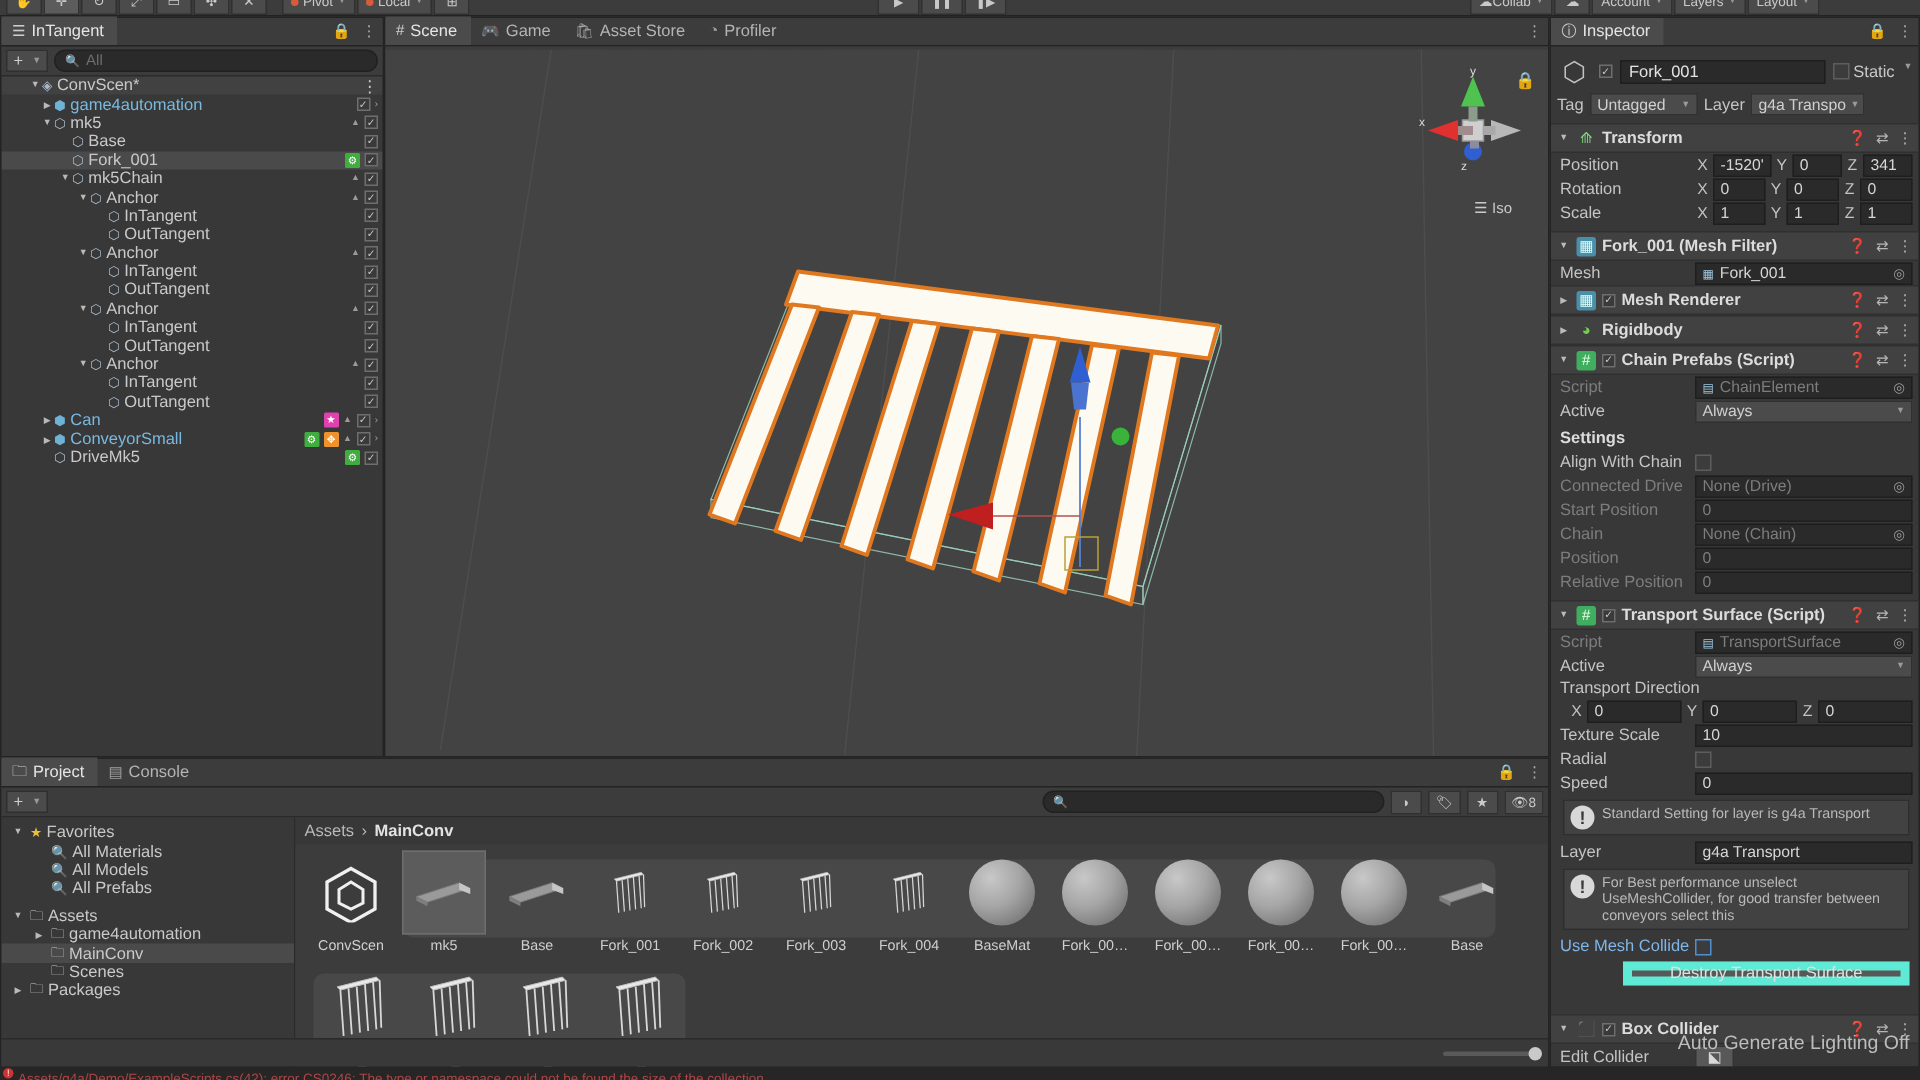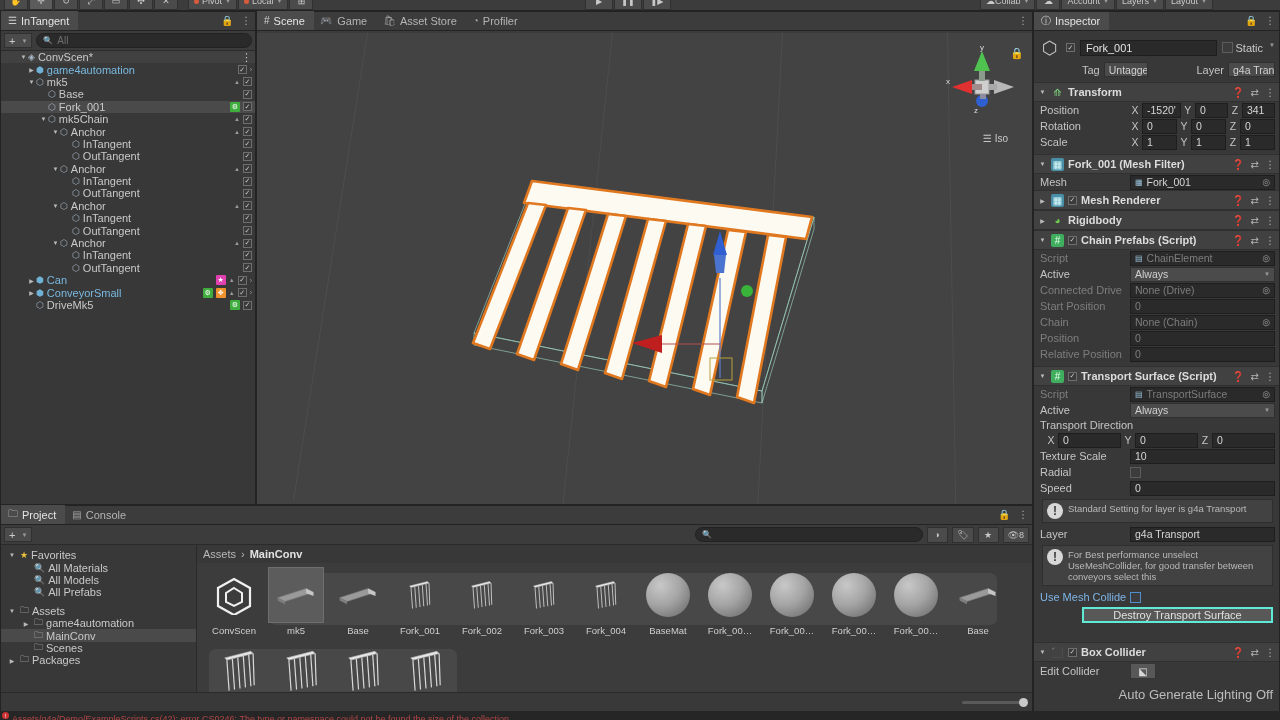--- a/index.html
+++ b/index.html
@@ -115,21 +115,21 @@
   .slider .knob { position: absolute; right: -4px; top: -3px; width: 9px; height: 9px; border-radius: 50%; background: #c9c9c9; }
 
   
   #inspector { left: 1033px; top: 11px; width: 247px; height: 701px; background: #383838; overflow: hidden; }
   .insp-body { height: calc(100% - 19px); overflow: hidden; }
   .obj-head { display: flex; align-items: center; padding: 5px 4px 2px 4px; gap: 5px; }
   .obj-cube { width: 23px; height: 23px; display:flex; align-items:center; justify-content:center; font-size: 18px; color: #c2c2c2;}
   .name-field { flex: 1; height: 16px; background: #2a2a2a; border: 1px solid #1e1e1e; display: flex; align-items: center; padding: 0 5px; font-size: 11px; color: #e2e2e2; }
   .static-wrap { display: flex; align-items: flex-start; gap: 3px; font-size: 11px; color: #c9c9c9; }
   .taglayer { display: flex; align-items: center; padding: 1px 4px 5px 4px; gap: 4px; font-size: 11px; }
-  .tl-lbl { color: #c4c4c4; margin-left: 44px; }
+  .tl-lbl { color: #c4c4c4; }
   .dd {
     height: 15px; background: #4b4b4b; border: 1px solid #303030;
     display: flex; align-items: center; justify-content: space-between;
     padding: 0 4px; font-size: 10.5px; color: #d0d0d0; overflow: hidden; white-space: nowrap;
   }
   .comp-head {
     height: 20px; background: #414141; display: flex; align-items: center; gap: 4px;
     padding: 0 4px; border-top: 1px solid #303030; border-bottom: 1px solid #303030;
   }
   .comp-head .fold { font-size: 6px; color: #bbb; width: 9px; text-align:center;}
@@ -146,21 +146,21 @@
   .field .pick { margin-left: auto; font-size: 9px; color: #9c9c9c; }
   .xyz { display: flex; align-items: center; gap: 2px; flex: 1; }
   .xyz .ax { width: 10px; text-align: center; color: #c4c4c4; font-size: 10.5px;}
   .xyz .field { flex: 1; }
   .cbox { width: 11px; height: 11px; background: #3c3c3c; border: 1px solid #5d5d5d; }
   .cbox.blue { border-color: #4f8fd0; }
   .section-title { font-weight: bold; font-size: 11px; color: #dcdcdc; padding: 4px 6px 2px 6px; }
   .helpbox { margin: 3px 6px 3px 8px; background: #424242; border: 1px solid #2e2e2e; display: flex; gap: 5px; padding: 3px 4px; align-items: flex-start; }
   .warn-ico { width: 16px; height: 16px; border-radius: 50%; background: #d8d8d8; color: #3a3a3a; display: flex; align-items: center; justify-content: center; font-weight: bold; font-size: 12px; flex: 0 0 16px;}
   .helpbox .txt { font-size: 9.5px; color: #b9b9b9; line-height: 11px; }
-  .btn-wide { margin: 2px 6px 19px 48px; height: 16px; background: #585858; border: 2px solid #5eead4; display: flex; align-items: center; justify-content: center; font-size: 11px; color: #e0e0e0; }
+  .btn-wide { margin: 2px 6px 19px 48px; height: 16px; background: #585858; border: 6px solid #5eead4; display: flex; align-items: center; justify-content: center; font-size: 11px; color: #e0e0e0; }
   .sq-btn { width: 26px; height: 16px; background: #585858; border: 1px solid #353535; display:flex; align-items:center; justify-content:center; font-size: 10px; color: #d8d8d8;}
 
   
   .statusbar { position: absolute; left: 0; bottom: 0; width: 1280px; height: 9px; background: #262626; overflow: hidden; display:flex; align-items:center; }
   .err-dot { width: 7px; height: 7px; border-radius: 50%; background: #c33; color:#fff; font-size:6px; display:flex; align-items:center; justify-content:center; margin: 0 3px 0 2px; flex:0 0 7px;}
   .err-txt { font-size: 9px; color: #b04545; white-space: nowrap; position: relative; top: 3px; }
   .auto-light { position: absolute; right: 6px; bottom: 9px; font-size: 13px; color: #bdbdbd; }
 </style>
 </head>
 <body>
@@ -1041,20 +1041,25 @@
           <span class="pick">◎</span>
         </div>
       </div>
       <div class="prow">
         <span class="plabel">Active</span>
         <div class="dd" style="flex:1">
           <span>Always</span>
             <span class="tb-caret">▼</span>
         </div>
       </div>
+      <div class="section-title">Settings</div>
+      <div class="prow">
+        <span class="plabel">Align With Chain</span>
+        <span class="cbox"></span>
+      </div>
       <div class="prow">
         <span class="plabel dim">Connected Drive</span>
         <div class="field dim">
           <span>None (Drive)</span>
           <span class="pick">◎</span>
         </div>
       </div>
       <div class="prow">
         <span class="plabel dim">Start Position</span>
         <div class="field dim">

